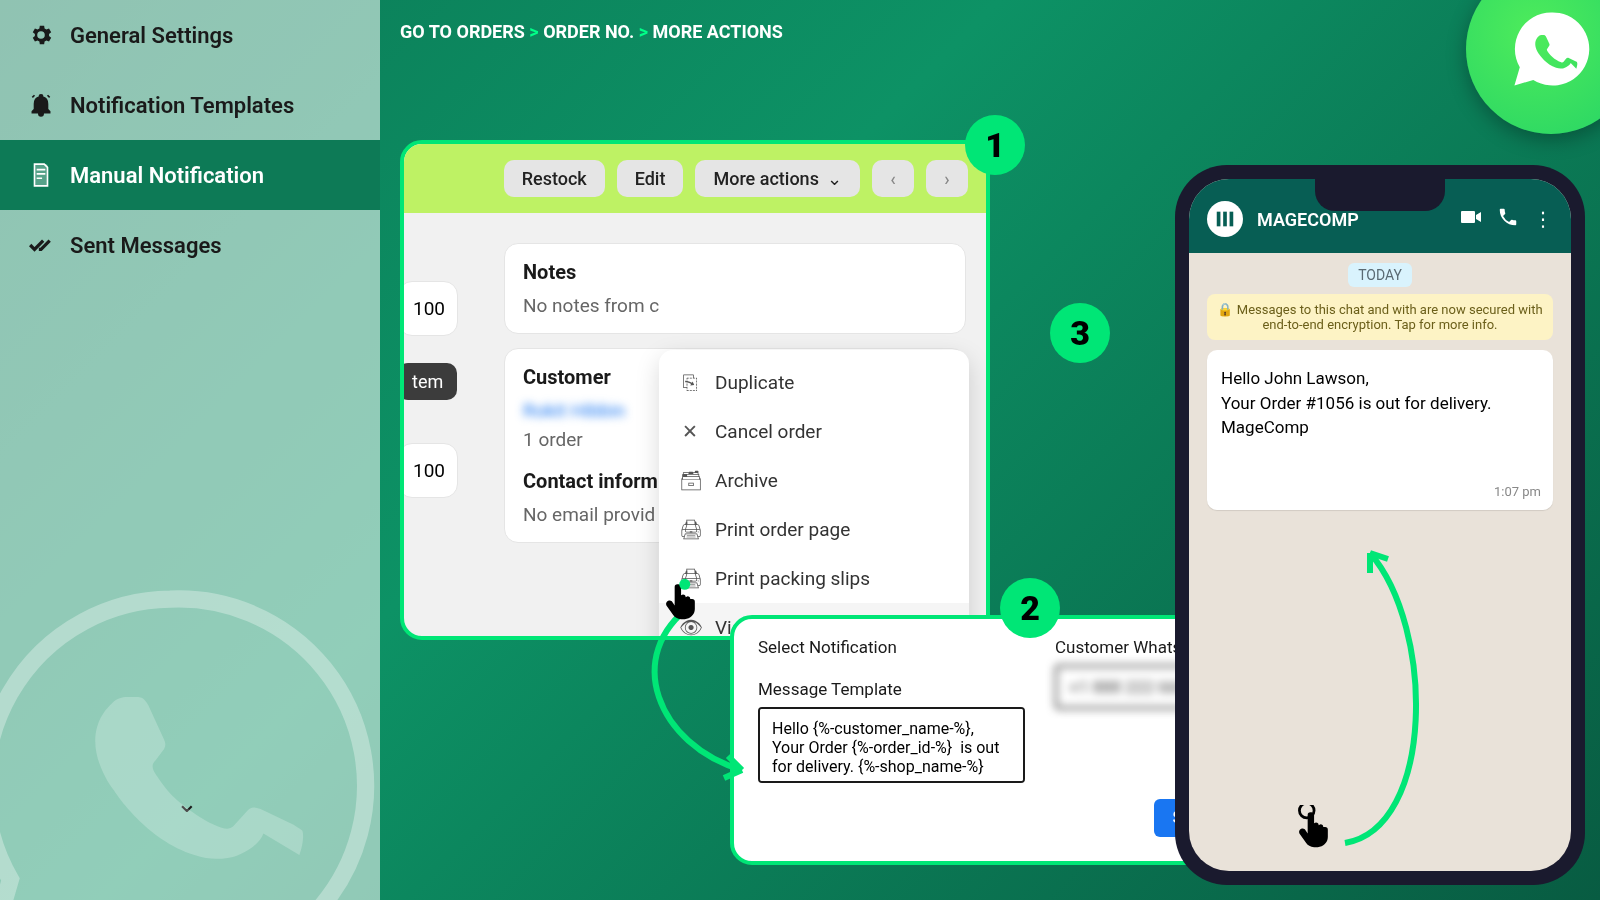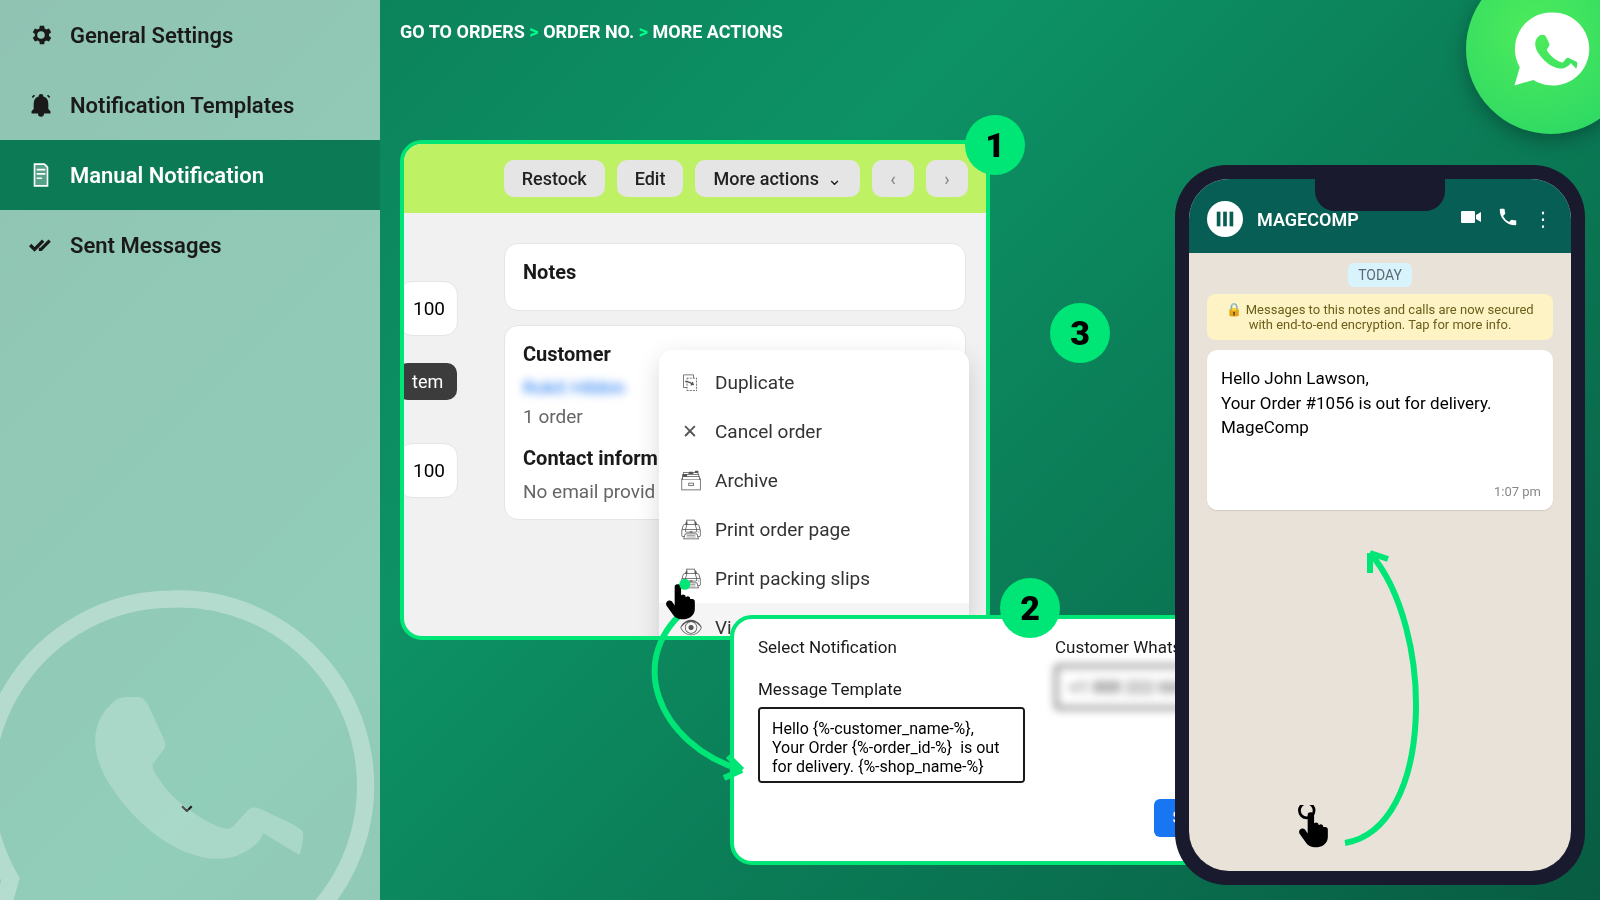--- a/index.html
+++ b/index.html
@@ -138,20 +138,21 @@
       <span class="pill nav">‹</span>
       <span class="pill nav">›</span>
     </div>
     <span class="dotdotdot" style="position:absolute;top:155px;left:26px;">•••</span>
     <div class="panel1-body" style="position:relative; margin-top:30px; padding-left:100px;">
       <div class="leftstub" style="top:38px;">100</div>
       <div style="position:absolute;top:120px;left:-6px;background:#3c3c3c;color:#fff;border-radius:10px;padding:8px 14px;font-size:18px;">tem</div>
       <div class="leftstub" style="top:200px;">100</div>
       <div class="card">
         <h4>Notes</h4>
+        <div class="muted">No notes from c</div>
       </div>
       <div class="card">
         <h4>Customer</h4>
         <div style="color:#1976f2;filter:blur(4px);font-size:19px;margin-bottom:6px;">Rokit Hibbin</div>
         <div class="muted">1 order</div>
         <h4 style="margin-top:18px;">Contact inform</h4>
         <div class="muted">No email provid</div>
       </div>
     </div>
 
@@ -217,21 +218,21 @@
         </span>
         <span class="hicon">
           <svg width="22" height="22" viewBox="0 0 24 24" fill="#fff">
               <path d="M6.6 10.8a15 15 0 0 0 6.6 6.6l2.2-2.2a1 1 0 0 1 1-.2 11 11 0 0 0 3.6.6 1 1 0 0 1 1 1V20a1 1 0 0 1-1 1A17 17 0 0 1 3 4a1 1 0 0 1 1-1h3.4a1 1 0 0 1 1 1 11 11 0 0 0 .6 3.6 1 1 0 0 1-.2 1z"></path>
             </svg>
         </span>
         <span class="hicon">⋮</span>
       </div>
       <div class="wa-body">
         <div class="today"><span>TODAY</span></div>
-        <div class="encrypt">🔒 Messages to this notes and calls are now secured with end-to-end encryption. Tap for more info.</div>
+        <div class="encrypt">🔒 Messages to this chat and with are now secured with end-to-end encryption. Tap for more info.</div>
         <div class="bubble">
           <span style="white-space:pre-line;">Hello John Lawson,
 Your Order #1056  is out for delivery. MageComp</span>
           <span class="time">1:07 pm</span>
         </div>
       </div>
     </div>
   </div>
 
   <div class="badge b1">1</div>

